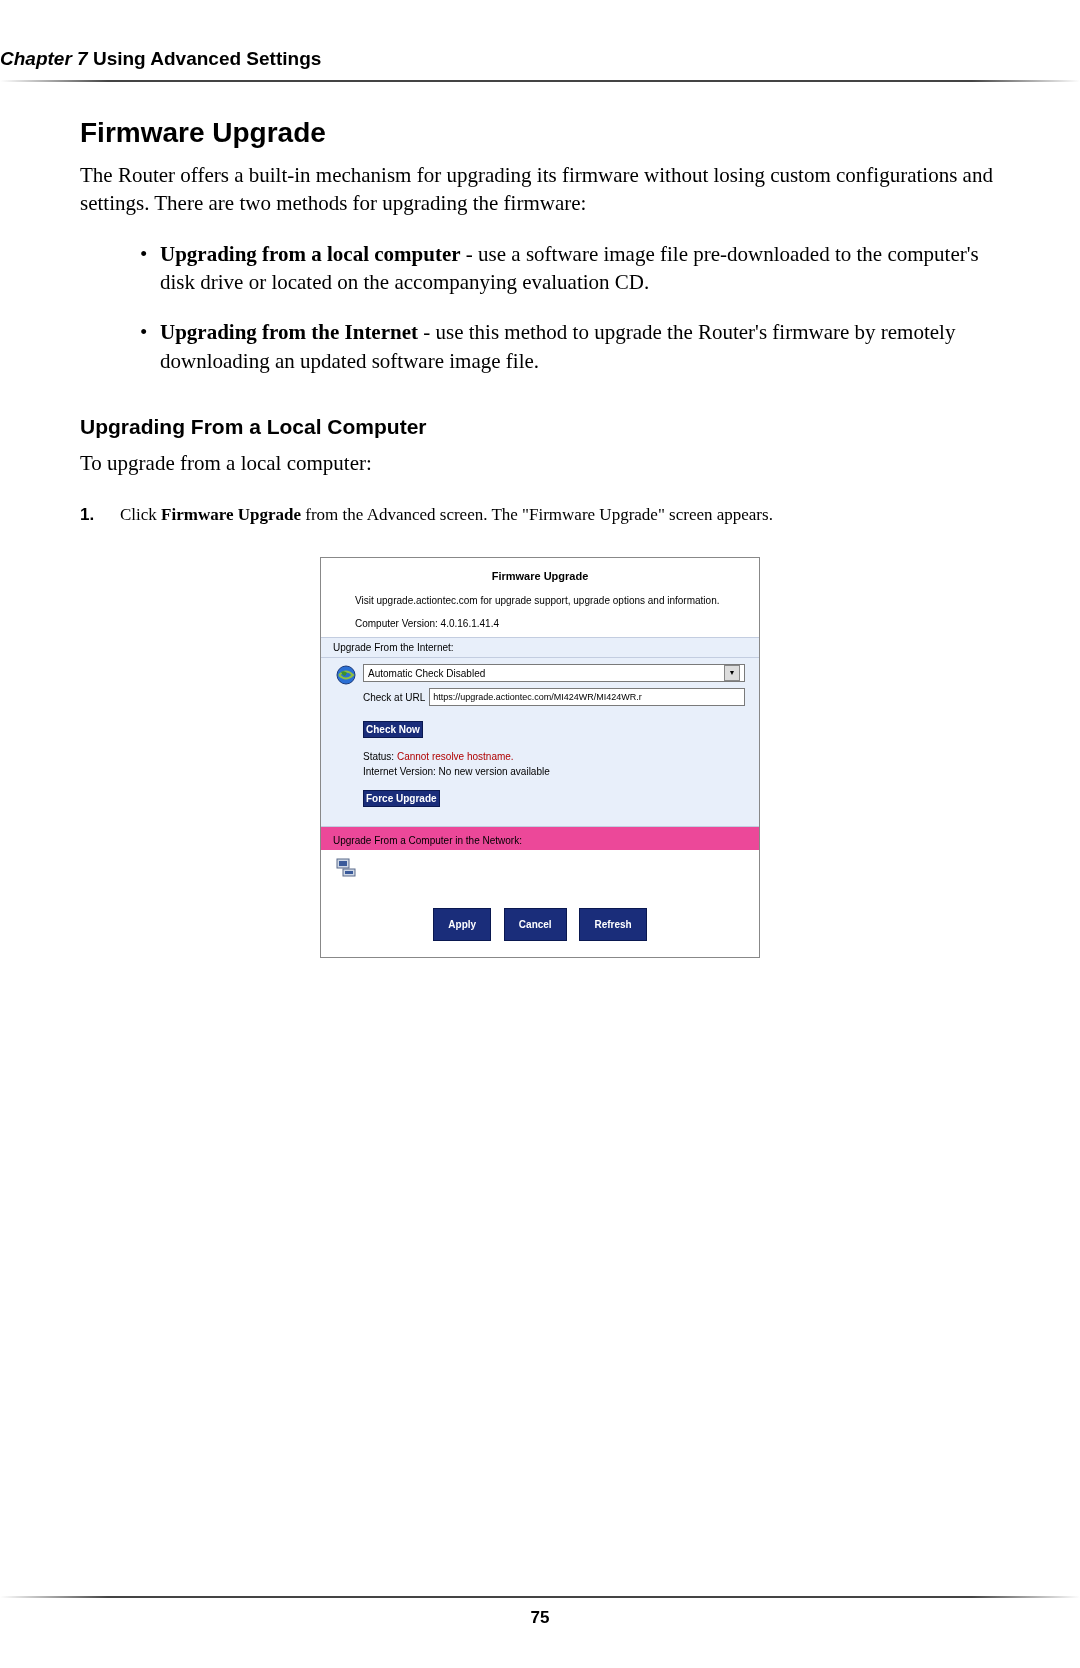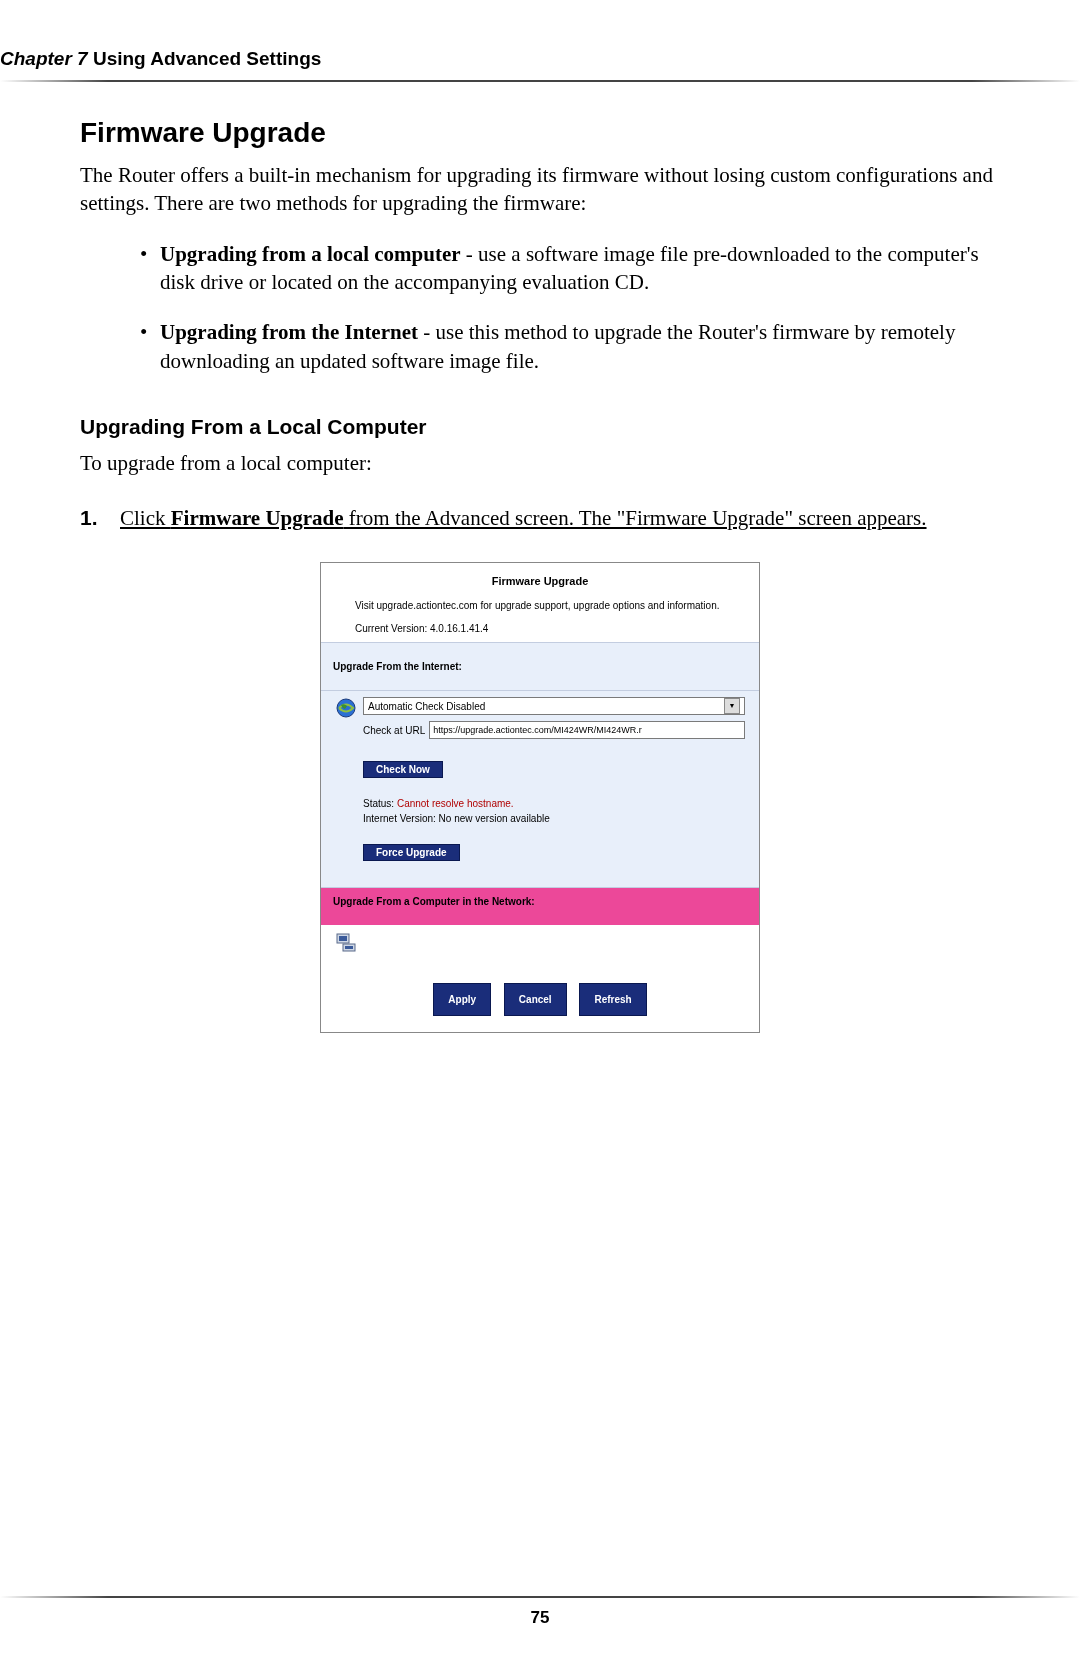--- a/index.html
+++ b/index.html
@@ -67,26 +67,25 @@
     font-size: 21px;
     margin: 0 0 28px 0;
   }
   ol.steps {
     list-style: none;
     padding: 0;
     margin: 0;
     counter-reset: step;
   }
   ol.steps li {
-    font-size: 21px;
+    font-size: 17px;
     line-height: 1.35;
     padding-left: 40px;
     position: relative;
     counter-increment: step;
-    text-decoration: underline;
   }
   ol.steps li::before {
     content: counter(step) ".";
     font-family: Arial, Helvetica, sans-serif;
     font-weight: bold;
     position: absolute;
     left: 0;
   }
   .screenshot-wrap {
     text-align: center;
@@ -104,25 +103,25 @@
   }
   .ss-title {
     text-align: center;
     font-weight: bold;
     font-size: 11px;
     padding: 12px 0 8px 0;
   }
   .ss-pad { padding: 4px 34px; line-height: 1.4; }
   .ss-version { padding: 6px 34px 8px 34px; }
   .ss-section-header {
-    font-weight: bold;
+    font-weight: normal;
     background: #e8effa;
     border-top: 1px solid #c3cde0;
     border-bottom: 1px solid #c3cde0;
-    padding: 18px 12px;
+    padding: 4px 12px;
     font-size: 10px;
   }
   .ss-section-body {
     background: #e8effa;
     padding: 6px 14px 10px 14px;
     border-bottom: 1px solid #c3cde0;
     display: flex;
     align-items: flex-start;
   }
   .ss-section-body2 {
@@ -171,23 +170,23 @@
     line-height: 16px;
     overflow: hidden;
     white-space: nowrap;
   }
   .ss-btn {
     display: inline-block;
     background: #1a2d7a;
     color: #fff;
     font-size: 10px;
     font-weight: bold;
-    padding: 2px 12px;
+    padding: 2px 2px;
     border: 1px solid #0a1850;
-    margin: 16px 0;
+    margin: 9px 0;
     white-space: nowrap;
   }
   .ss-status { margin: 4px 0; }
   .ss-err { color: #b00000; }
   .ss-refresh-line { text-align: center; padding: 14px 0 0 0; font-size: 10px; }
   .ss-buttons { text-align: center; padding: 18px 0 16px 0; }
   .ss-buttons .ss-btn { margin: 0 5px; padding: 10px 14px; }
   .footer {
     position: absolute;
     bottom: 40px;
@@ -232,21 +231,21 @@
   <ol class="steps">
     <li>
       <span>Click </span><span class="bold-inline">Firmware Upgrade</span><span> from the Advanced screen. The "Firmware Upgrade" screen appears.</span>
     </li>
   </ol>
 
   <div class="screenshot-wrap">
     <div class="screenshot">
       <div class="ss-title">Firmware Upgrade</div>
       <div class="ss-pad">Visit upgrade.actiontec.com for upgrade support, upgrade options and information.</div>
-      <div class="ss-version">Current Version: 4.0.16.1.41.4</div>
+      <div class="ss-version">Computer Version: 4.0.16.1.41.4</div>
 
       <div class="ss-section-header">Upgrade From the Internet:</div>
       <div class="ss-section-body">
         <div class="ss-icon">
           <svg class="globe" viewBox="0 0 22 22" width="22" height="22">
             <circle cx="11" cy="11" r="9" fill="#2a6fd4" stroke="#1a3a7a" stroke-width="1"></circle>
             <path d="M4,11 Q11,4 18,11 Q11,18 4,11" fill="none" stroke="#8fc040" stroke-width="2"></path>
             <path d="M6,8 Q9,6 12,9 L10,12 Q7,11 6,8" fill="#3a9030"></path>
           </svg>
         </div>

